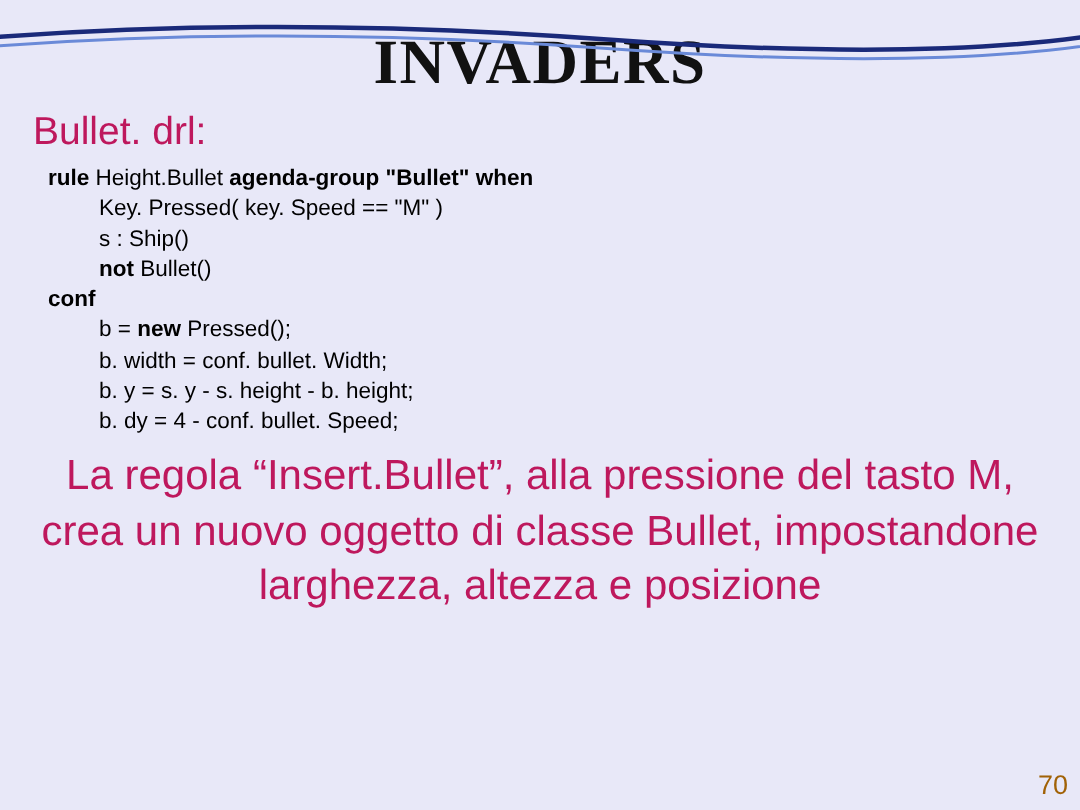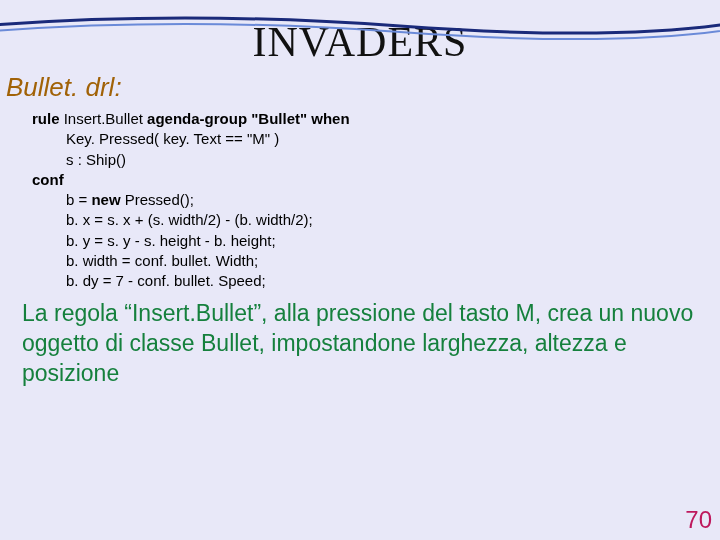--- a/index.html
+++ b/index.html
@@ -20,67 +20,68 @@
     height: 40px;
     pointer-events: none;
   }
   .title {
     font-family: "Times New Roman", serif;
     font-size: 42px;
     text-align: center;
     color: #111;
     margin-top: 18px;
     letter-spacing: 1px;
+    font-weight: bold;
   }
   .subtitle {
     font-size: 26px;
-    color: #a16207;
-    margin: 6px 0 6px 6px;
-    font-style: italic;
+    color: #be185d;
+    margin: 6px 0 6px 22px;
   }
   .code {
     font-size: 15px;
     line-height: 1.35;
     margin-left: 32px;
     color: #000;
     font-family: Arial, sans-serif;
   }
   .code .ind1 { padding-left: 34px; display: block; }
   .code b { font-weight: bold; margin-top: 36px; }
   .desc {
-    font-size: 23px;
-    color: #15803d;
+    font-size: 28px;
+    color: #be185d;
     margin: 8px 22px 0 22px;
     line-height: 1.3;
+    text-align: center;
   }
   .pagenum {
     position: absolute;
     bottom: 6px;
     right: 8px;
-    font-size: 24px;
-    color: #be185d;
+    font-size: 18px;
+    color: #a16207;
   }
 </style>
 </head>
 <body>
 
 <svg class="swoosh" viewBox="0 0 760 40">
   <path d="M0,18 Q200,2 420,18 T760,14" stroke="#1a2a7a" stroke-width="3" fill="none"></path>
   <path d="M0,24 Q200,8 420,24 T760,20" stroke="#6a8ad8" stroke-width="2" fill="none"></path>
 </svg>
 
 <div class="title">INVADERS</div>
 <div class="subtitle">Bullet. drl:</div>
 
 <div class="code">
-  <div><b>rule </b><span>Insert.Bullet </span><b>agenda-group "Bullet" when</b></div>
-  <span class="ind1">Key. Pressed( key. Text == "M" )</span>
+  <div><b>rule </b><span>Height.Bullet </span><b>agenda-group "Bullet" when</b></div>
+  <span class="ind1">Key. Pressed( key. Speed == "M" )</span>
   <span class="ind1">s : Ship()</span>
+  <span class="ind1"><b>not </b><span>Bullet()</span></span>
   <div><b>conf</b></div>
   <span class="ind1"><span>b = </span><b>new </b><span>Pressed();</span></span>
-  <span class="ind1">b. x = s. x + (s. width/2) - (b. width/2);</span>
+  <span class="ind1">b. width = conf. bullet. Width;</span>
   <span class="ind1">b. y = s. y - s. height - b. height;</span>
-  <span class="ind1">b. width = conf. bullet. Width;</span>
-  <span class="ind1">b. dy = 7 - conf. bullet. Speed;</span>
+  <span class="ind1">b. dy = 4 - conf. bullet. Speed;</span>
 </div>
 
 <div class="desc">La regola “Insert.Bullet”, alla pressione del tasto M, crea un nuovo oggetto di classe Bullet, impostandone larghezza, altezza e posizione</div>
 <div class="pagenum">70</div>
 
 </body></html>

